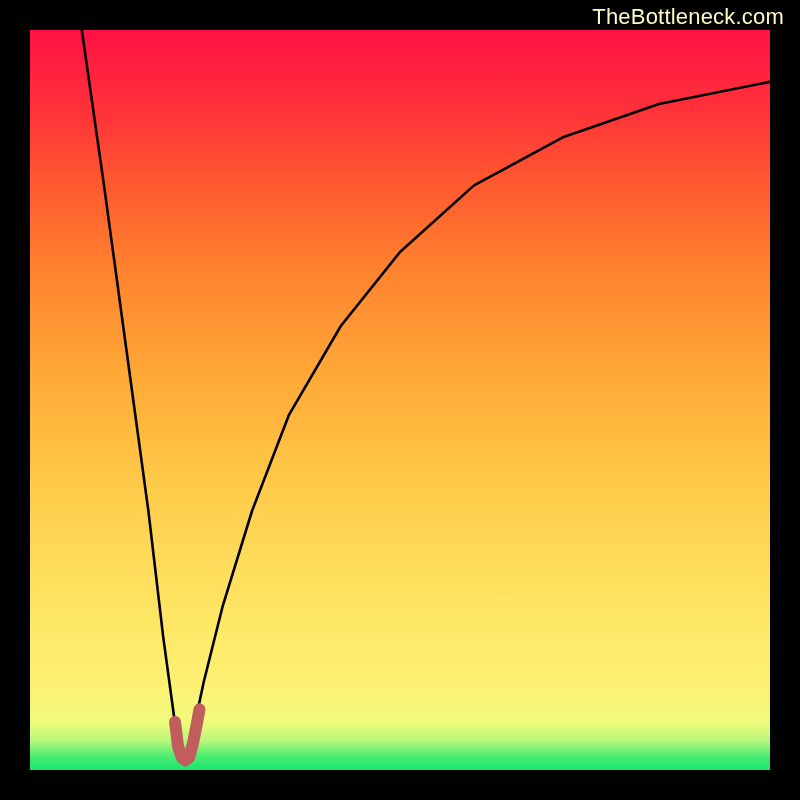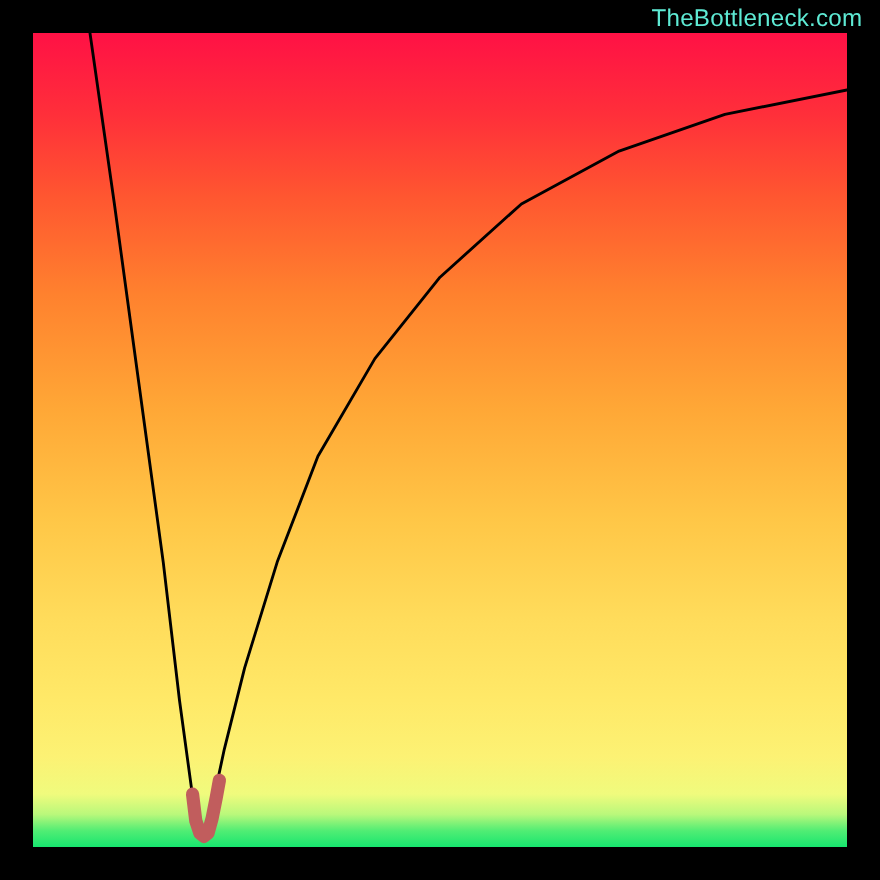--- a/index.html
+++ b/index.html
@@ -40,21 +40,21 @@
       #ff2f3a 90%,
       #ff1145 100%
     );
   }
   .watermark {
     position: absolute;
     top: 4px;
     right: 16px;
     font-size: 22px;
     font-weight: 500;
-    color: #5eead4;
+    color: #fef9c3;
     user-select: none;
     letter-spacing: 0.2px;
   }
   svg.curve {
     position: absolute;
     left: 0; top: 0;
     width: 740px;
     height: 740px;
   }
 </style>

